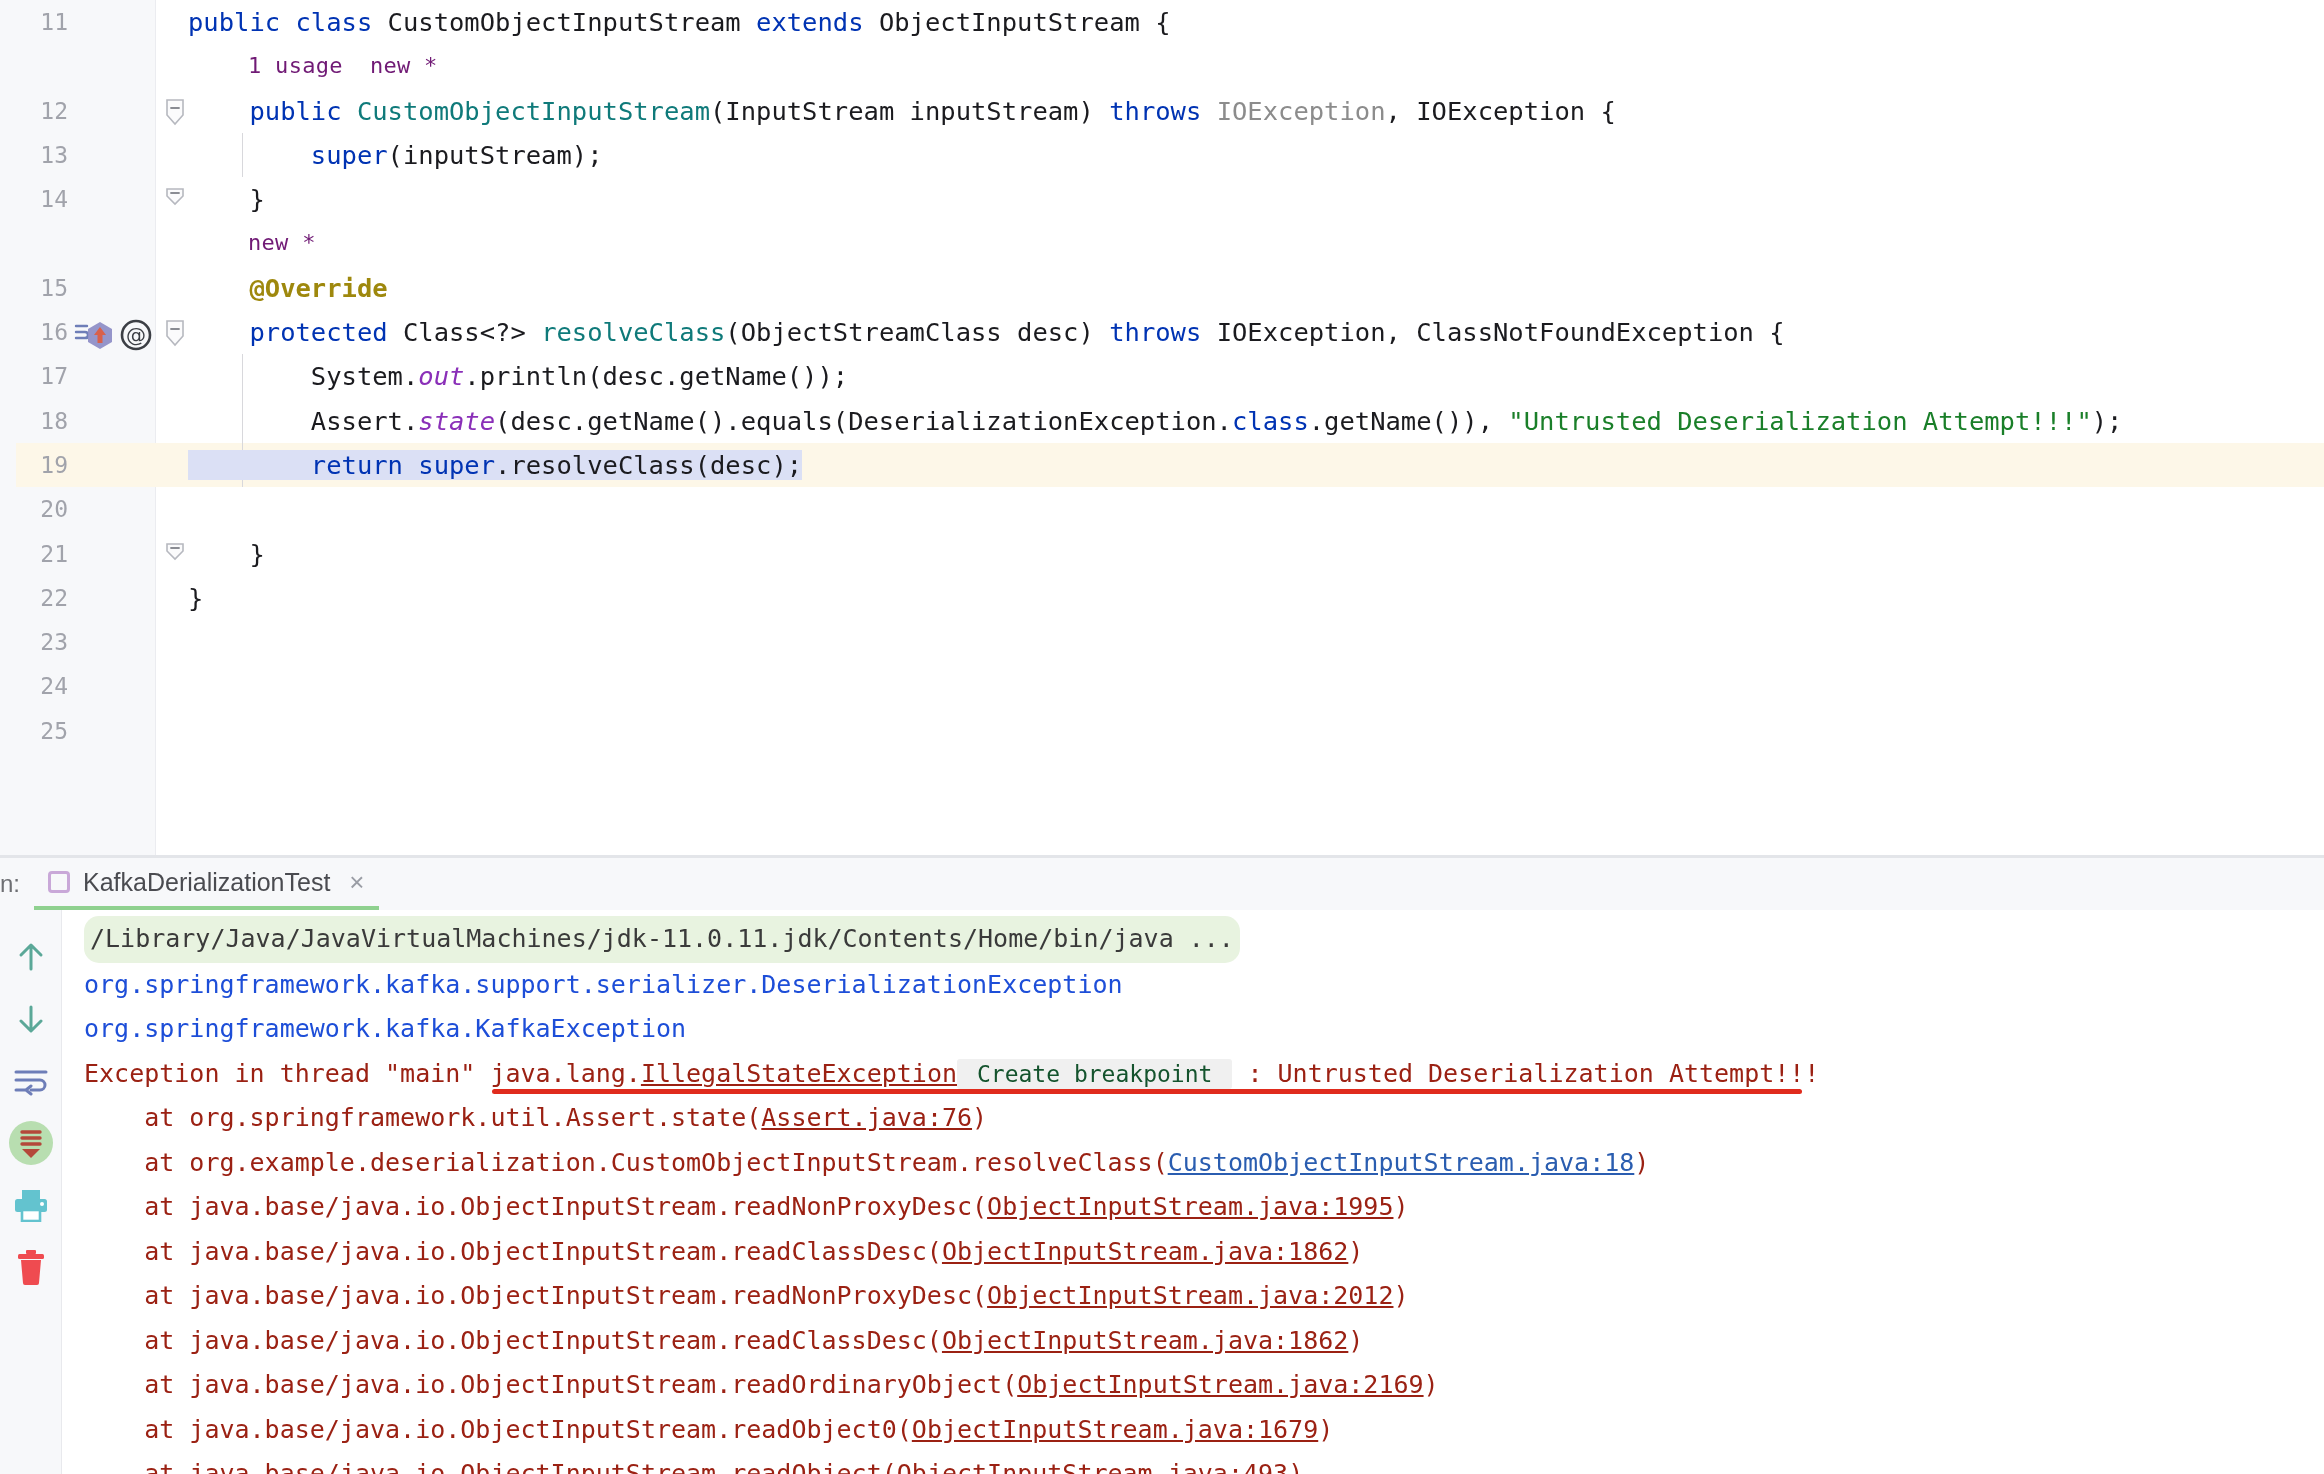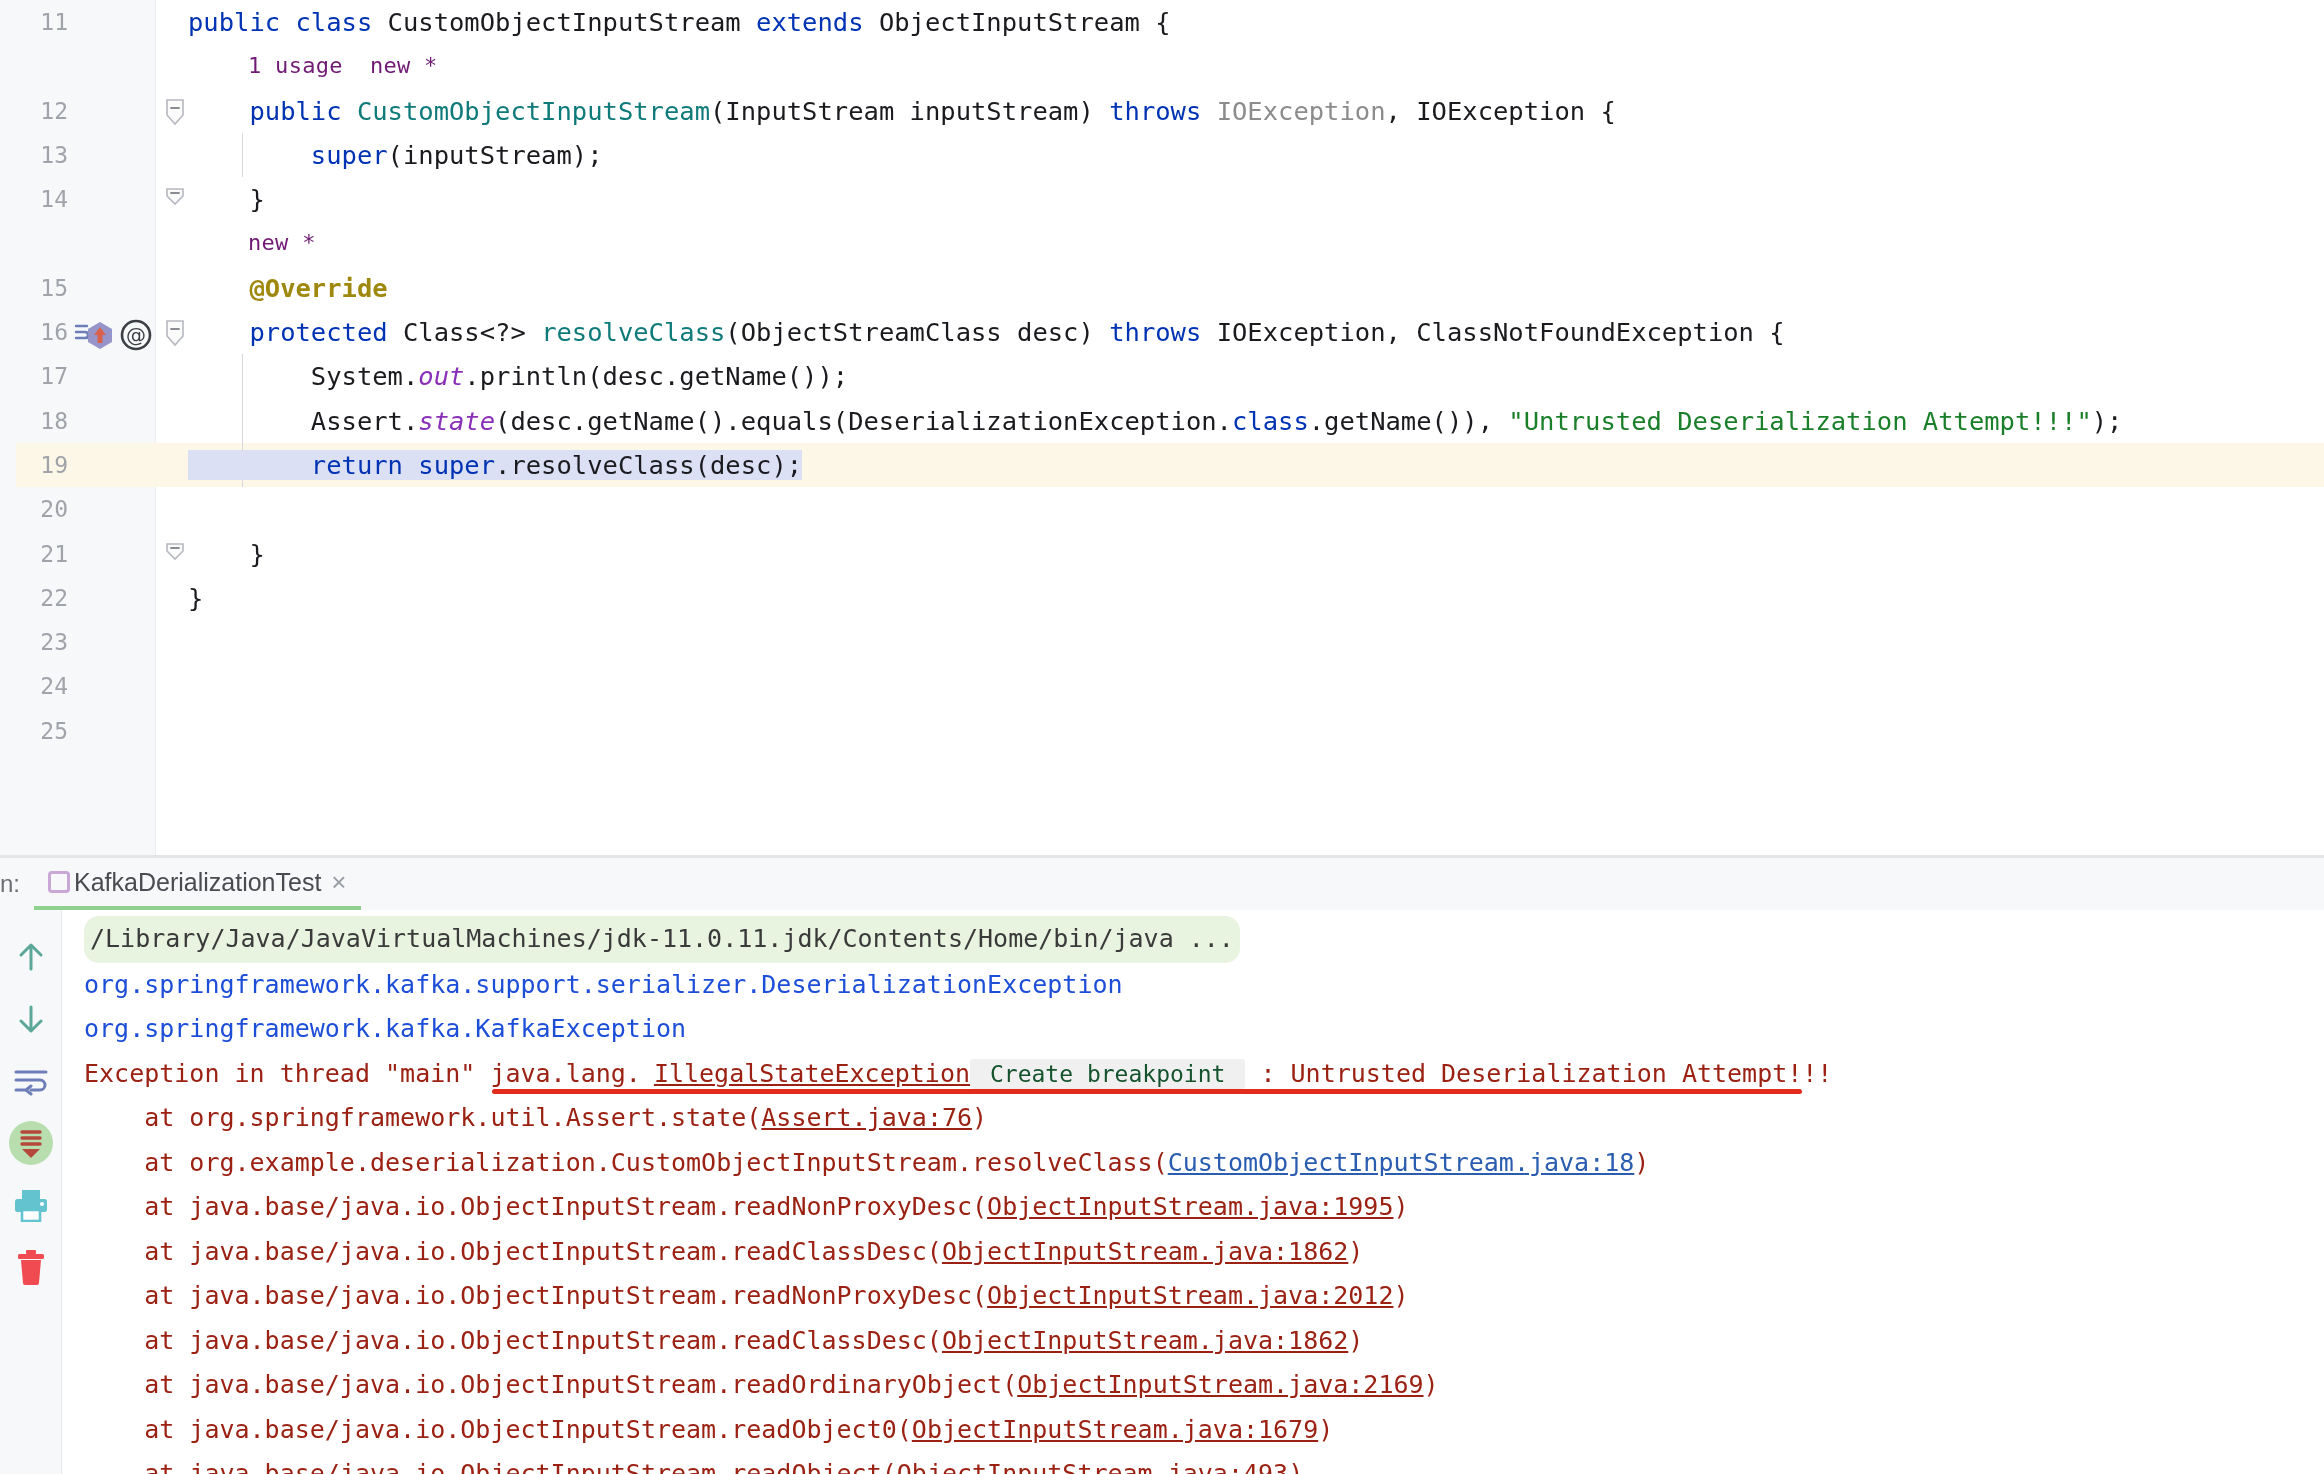--- a/index.html
+++ b/index.html
@@ -129,21 +129,21 @@
     font-size: 24px;
     color: #6e6f73;
     font-family: "Liberation Sans", sans-serif;
   }
   .rw-tab {
     position: absolute;
     left: 34px; top: 0;
     height: 52px;
     display: flex;
     align-items: center;
-    gap: 4px;
+    gap: 13px;
     padding: 0 14px;
     border-bottom: 4px solid #8fd18f;
     box-sizing: border-box;
   }
   .rw-tab-icon {
     width: 22px; height: 22px;
     border: 3px solid #c9a8d8;
     border-radius: 4px;
     box-sizing: border-box;
   }
@@ -187,21 +187,21 @@
     font-size: 25px;
     line-height: 44.5px;
     padding-top: 6px;
   }
   .c-line { white-space: pre; padding-left: 22px; position: relative; }
   .c-cmd  { color: #3a3a3a; background: #e8f3e0; display:inline-block; padding:1px 6px;border-radius:15px; }
   .c-sys  { color: #1d4ed8; }
   .c-err  { color: #9b2113; }
   .c-link { color: #9b2113; text-decoration: underline; }
   .c-bluelink { color: #2a5db0; text-decoration: underline; }
-  .c-exc-name { color: #9b2113; text-decoration: underline; margin-left: 13px; }
+  .c-exc-name { color: #9b2113; text-decoration: underline; }
   .c-breakpoint {
     color: #14532d;
     background: #f0f0f0;
     font-size: 23px;
     padding: 2px 20px;
     border-radius: 3px;
   }
   .redline {
     position: absolute;
     height: 5px;

